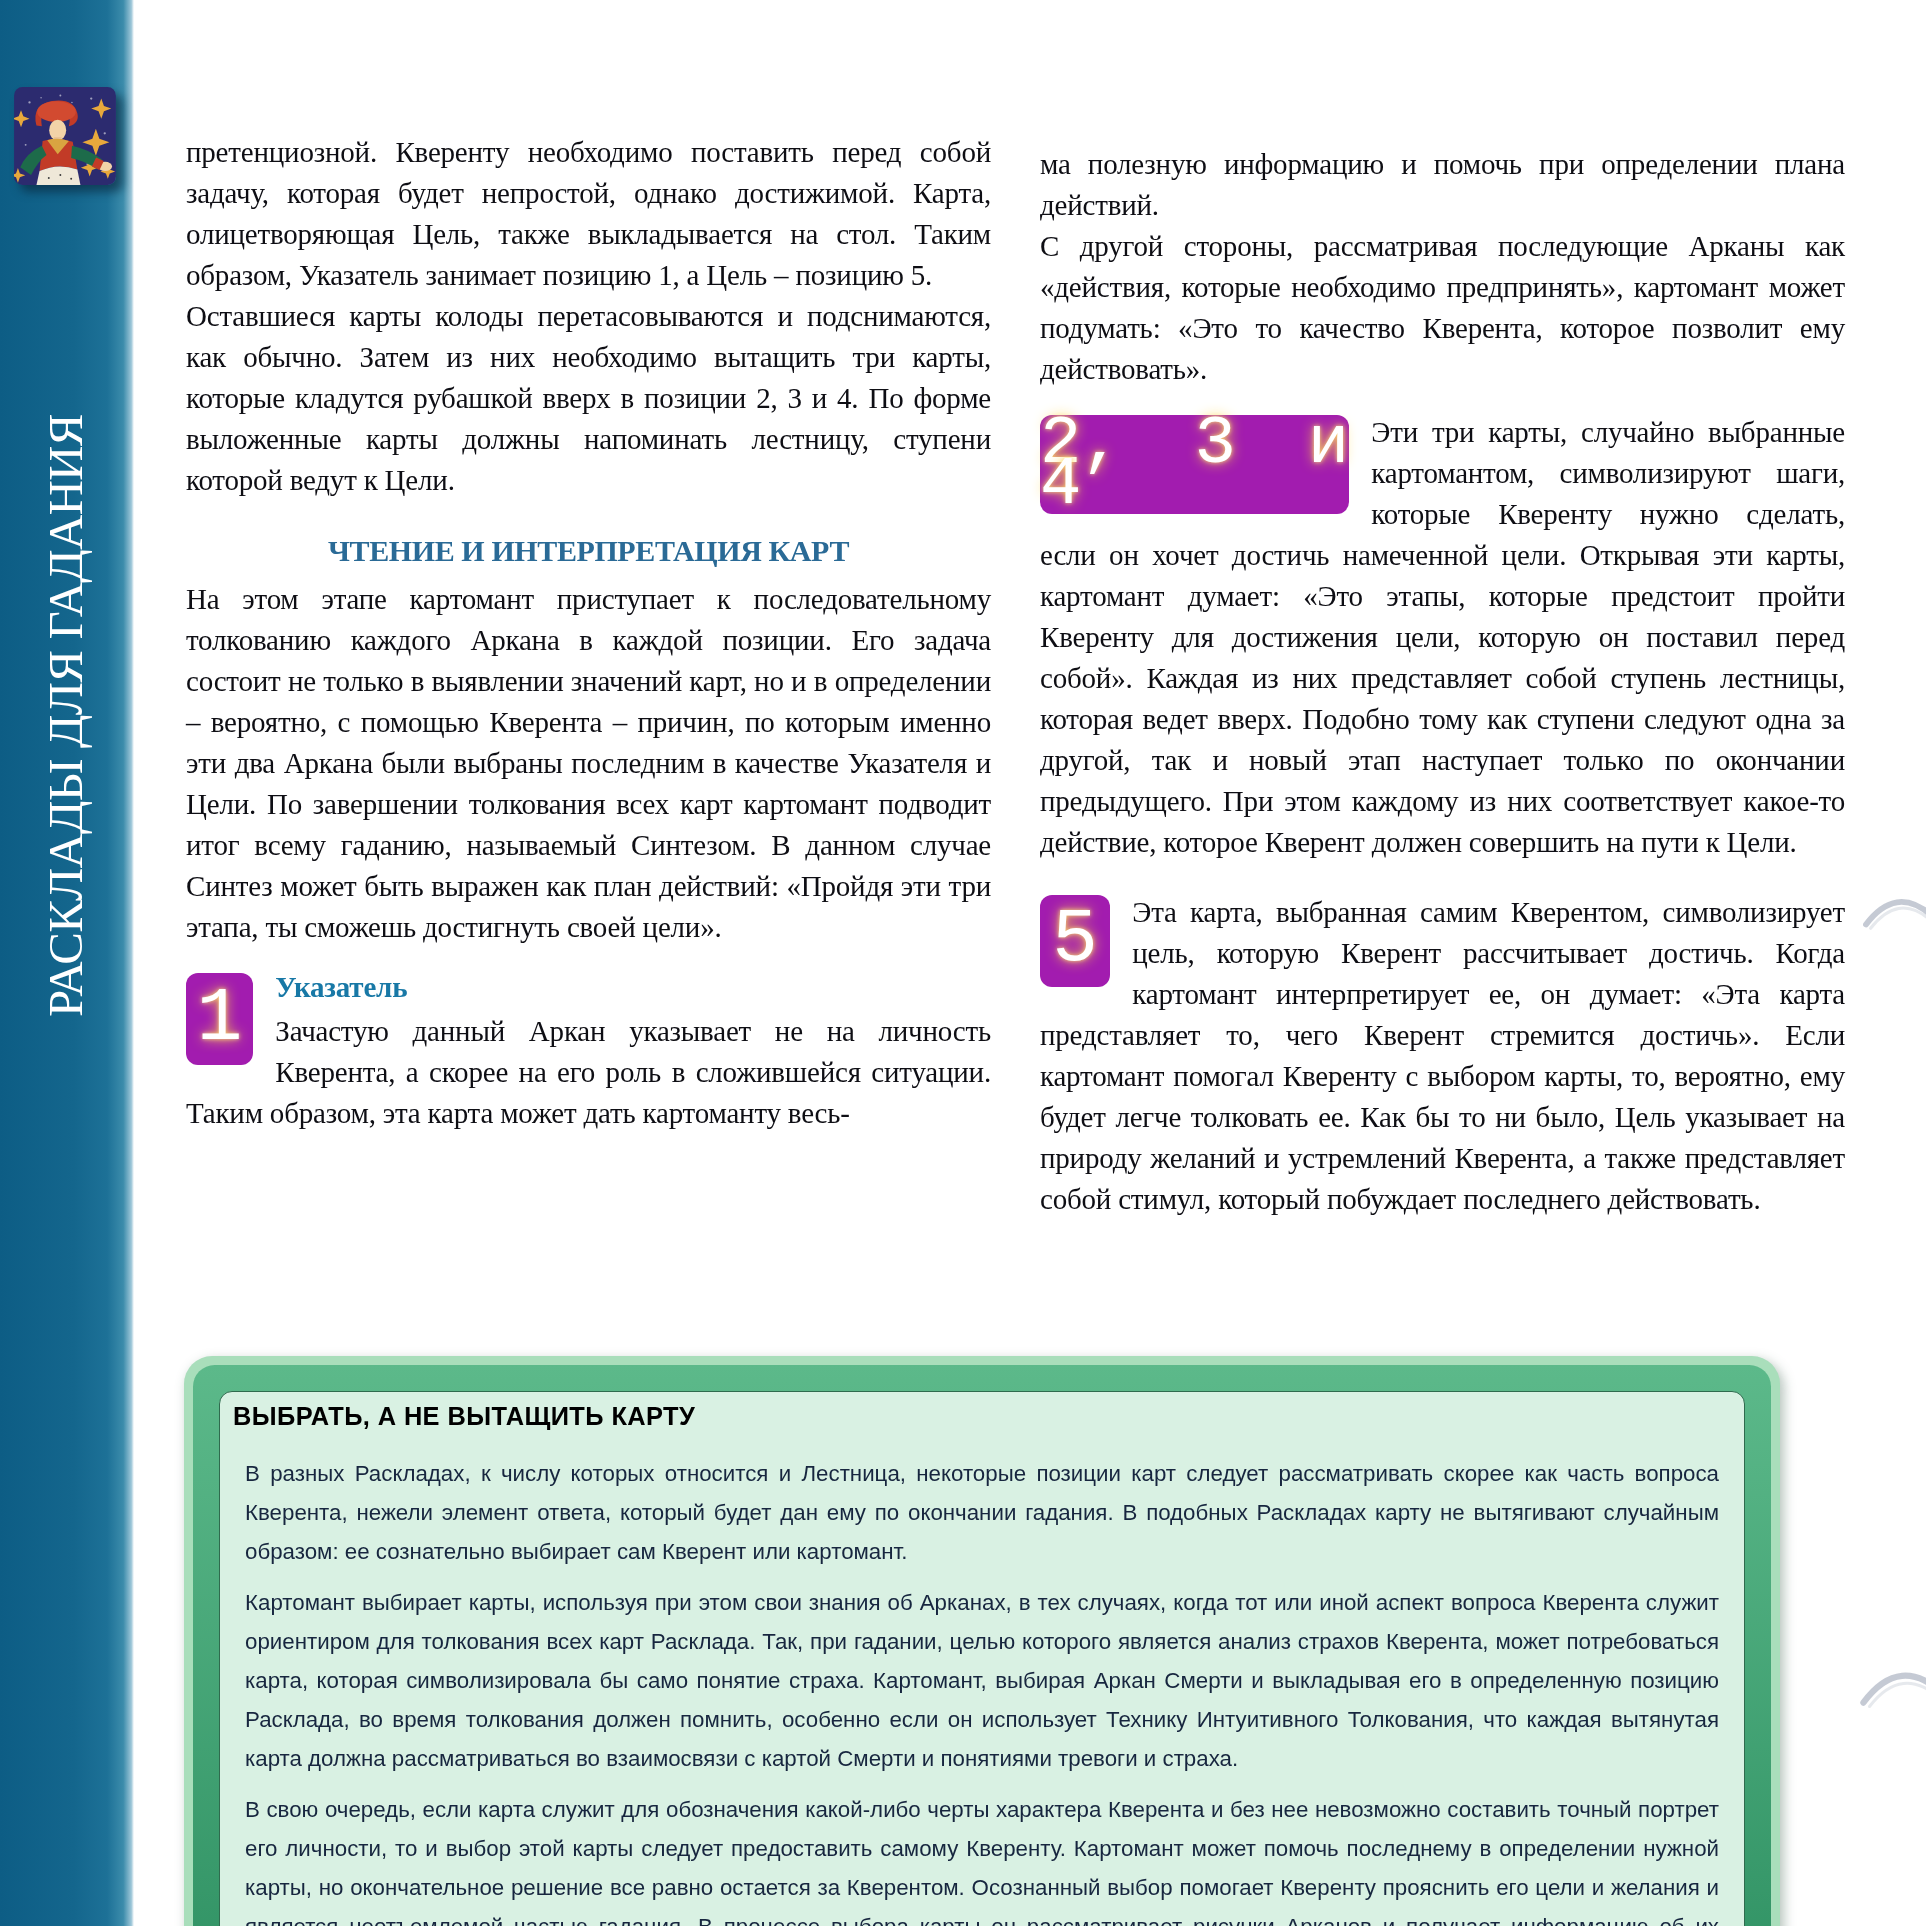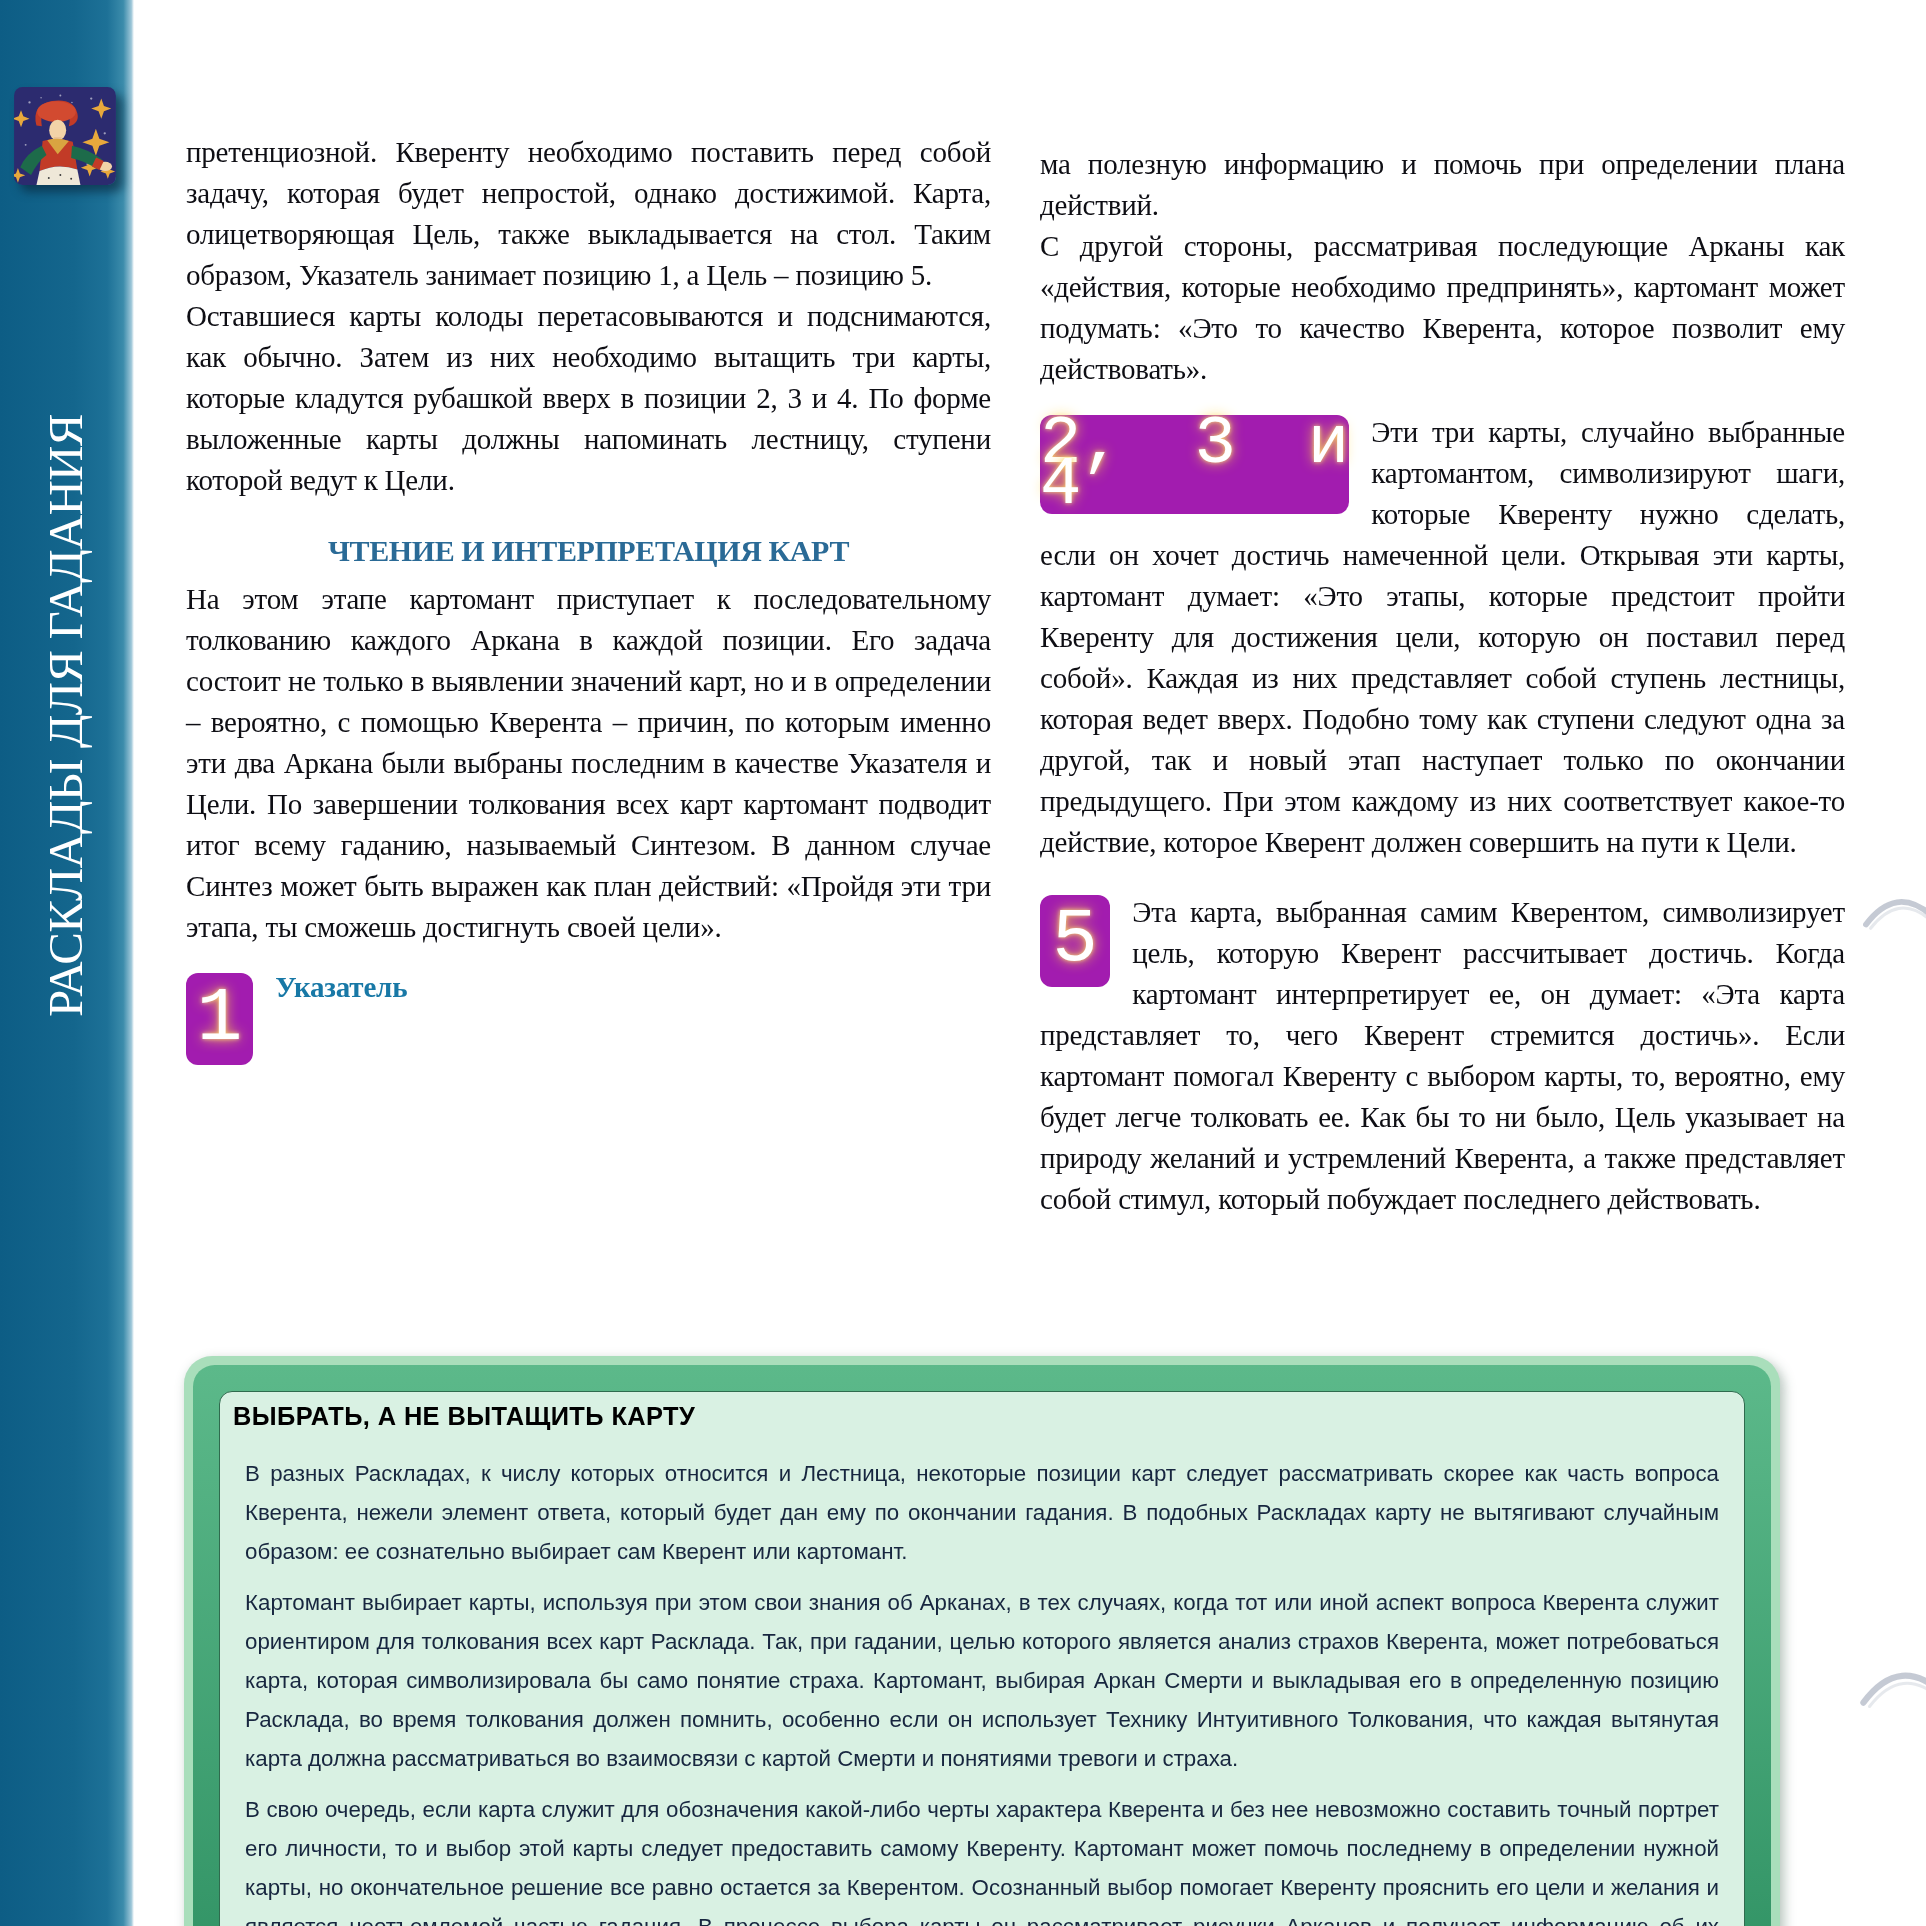--- a/index.html
+++ b/index.html
@@ -120,20 +120,21 @@
 </div>
 
 <div class="col col1">
   <p>претенциозной. Кверенту необходимо поставить перед собой задачу, которая будет непростой, однако достижимой. Карта, олицетворяющая Цель, также выкладывается на стол. Таким образом, Указатель занимает позицию 1, а Цель – позицию 5.</p>
   <p>Оставшиеся карты колоды перетасовываются и подснимаются, как обычно. Затем из них необходимо вытащить три карты, которые кладутся рубашкой вверх в позиции 2, 3 и 4. По форме выложенные карты должны напоминать лестницу, ступени которой ведут к Цели.</p>
   <h2 class="sec">ЧТЕНИЕ И ИНТЕРПРЕТАЦИЯ КАРТ</h2>
   <p>На этом этапе картомант приступает к последовательному толкованию каждого Аркана в каждой позиции. Его задача состоит не только в выявлении значений карт, но и в определении – вероятно, с помощью Кверента – причин, по которым именно эти два Аркана были выбраны последним в качестве Указателя и Цели. По завершении толкования всех карт картомант подводит итог всему гаданию, называемый Синтезом. В данном случае Синтез может быть выражен как план действий: «Пройдя эти три этапа, ты сможешь достигнуть своей цели».</p>
   <div class="badge-sec">
     <div class="badge badge-1">1</div>
     <h3 class="sub">Указатель</h3>
+    <p>Зачастую данный Аркан указывает не на личность Кверента, а скорее на его роль в сложившейся ситуации. Таким образом, эта карта может дать картоманту весь-</p>
   </div>
 </div>
 
 <div class="col col2">
   <p>ма полезную информацию и помочь при определении плана действий.</p>
   <p>С другой стороны, рассматривая последующие Арканы как «действия, которые необходимо предпринять», картомант может подумать: «Это то качество Кверента, которое позволит ему действовать».</p>
   <div class="badge-sec">
     <div class="badge badge-234">2, 3 и 4</div>
     <p>Эти три карты, случайно выбранные картомантом, символизируют шаги, которые Кверенту нужно сделать, если он хочет достичь намеченной цели. Открывая эти карты, картомант думает: «Это этапы, которые предстоит пройти Кверенту для достижения цели, которую он поставил перед собой». Каждая из них представляет собой ступень лестницы, которая ведет вверх. Подобно тому как ступени следуют одна за другой, так и новый этап наступает только по окончании предыдущего. При этом каждому из них соответствует какое-то действие, которое Кверент должен совершить на пути к Цели.</p>
   </div>

